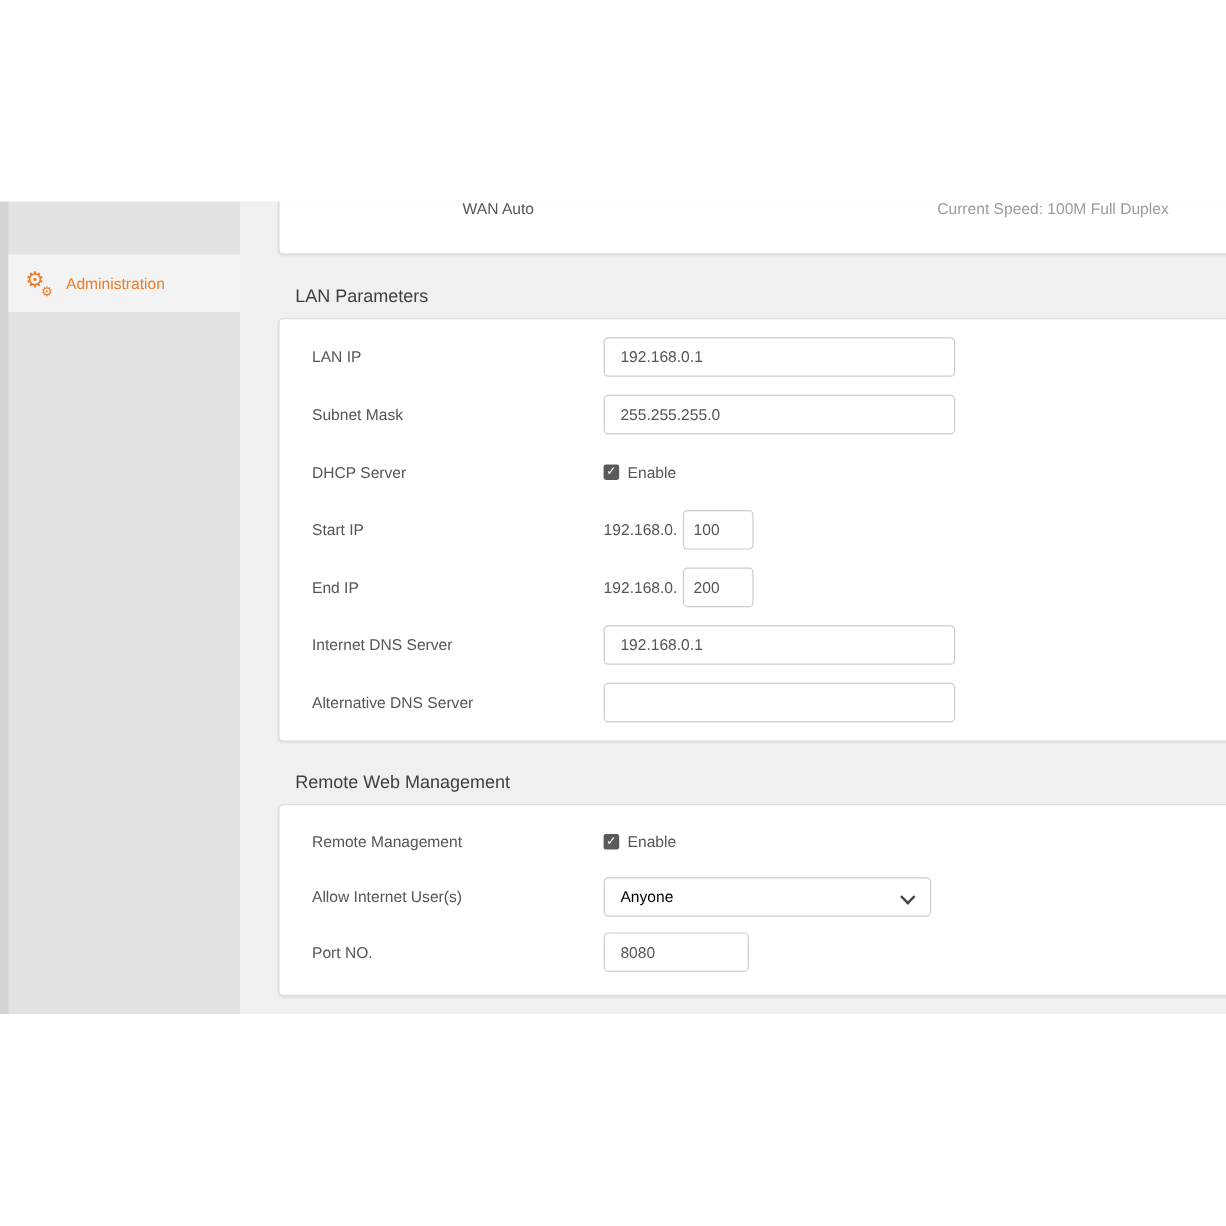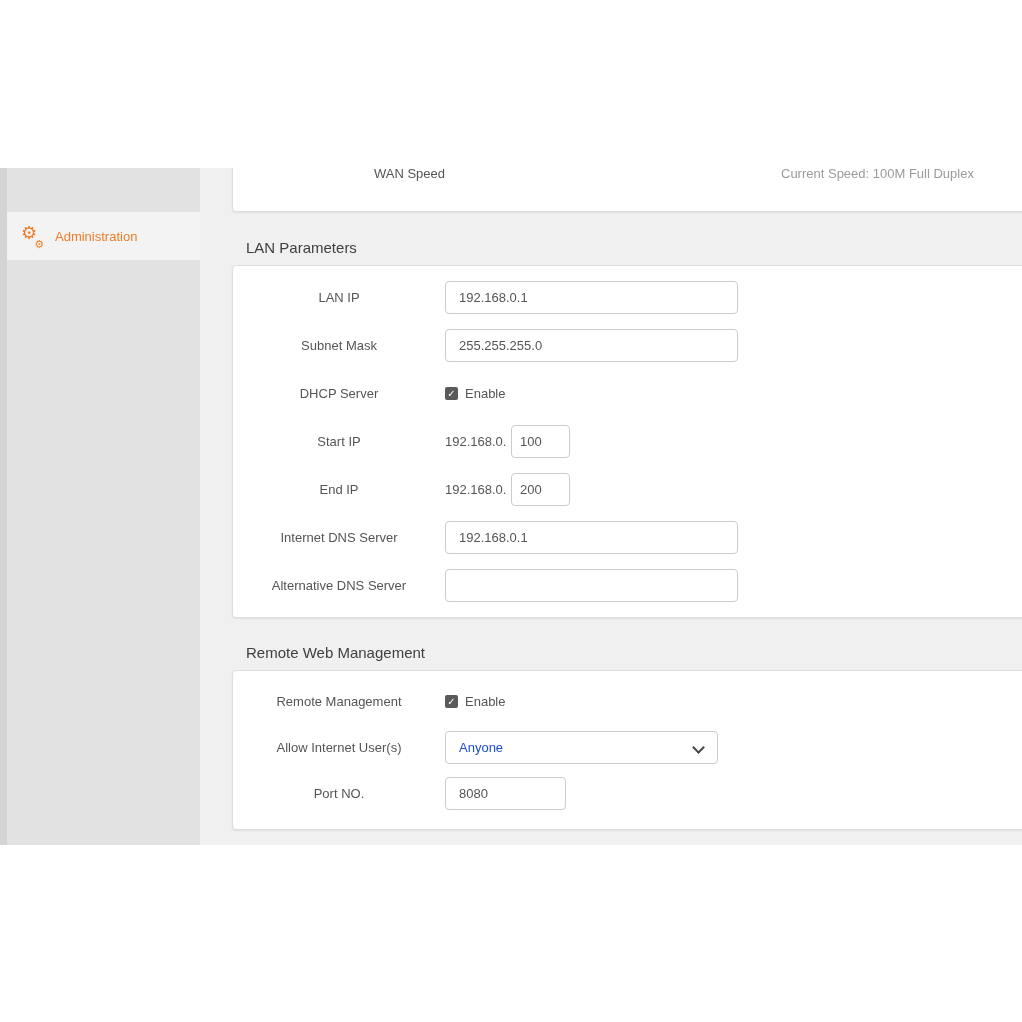--- a/index.html
+++ b/index.html
@@ -38,42 +38,42 @@
   .section-title{
     position:absolute;left:46px;margin:0;font-size:15px;font-weight:400;
     color:#404040;line-height:20px;height:20px;
   }
   .lan-title{top:70px;}
   .remote-title{top:475px;}
   
   .frow{display:flex;align-items:center;margin-bottom:15px;height:33px;}
   .remote-card .frow{margin-bottom:13px;}
   .frow .flabel{
-    width:212px;text-align:center;color:#555;
-    font-size:13px;flex-shrink:0;
+    width:212px;text-align:left;margin-right:31px;color:#555;
+    font-size:13px;flex-shrink:0;padding-left:27px;
   }
   .tinput{
     height:33px;box-sizing:border-box;border:1px solid #ccc;border-radius:4px;
     padding:0 13px;font-size:13px;color:#555;background:#fff;outline:none;
     font-family:"Liberation Sans","DejaVu Sans",sans-serif;
   }
   .w-full{width:293px;}
   .w-small{width:59px;padding:0 8px;}
   .w-port{width:121px;}
   .prefix{font-size:13px;color:#555;display:inline-block;width:66px;flex-shrink:0;}
   .checkbox{
     width:13px;height:13px;background:#5a5a5a;border-radius:2px;color:#fff;
     font-size:10px;line-height:13px;text-align:center;display:inline-block;
     margin-right:7px;cursor:pointer;flex-shrink:0;
   }
   .cb-label{font-size:13px;color:#555;}
   .selectbox{
     position:relative;width:273px;height:33px;box-sizing:border-box;
     border:1px solid #ccc;border-radius:4px;background:#fff;cursor:pointer;
-    display:flex;align-items:center;padding:0 13px;font-size:13px;color:#1d4ed8;
+    display:flex;align-items:center;padding:0 13px;font-size:13px;color:#000000;
   }
   .chevron{
     position:absolute;right:14px;top:11px;width:7px;height:7px;
     border-right:2px solid #444;border-bottom:2px solid #444;
     transform:rotate(45deg);
   }
   
   .wan-label{
     position:absolute;left:0;top:97px;width:212px;text-align:right;
     font-size:13px;color:#555;line-height:16px;
@@ -110,21 +110,21 @@
           <span class="gear-small">⚙</span>
         </span>
       </span>
       <span>Administration</span>
     </div>
   </aside>
 
   <main class="content">
 
     <section class="card wan-card">
-      <span class="wan-label">WAN Speed</span>
+      <span class="wan-label">WAN Auto</span>
       <span class="wan-status">Current Speed: 100M Full Duplex</span>
     </section>
 
     <h2 class="section-title lan-title">LAN Parameters</h2>
 
     <section class="card lan-card">
       <div class="frow">
         <span class="flabel">LAN IP</span>
         <input class="tinput w-full" type="text" value="192.168.0.1" style="">
       </div>

